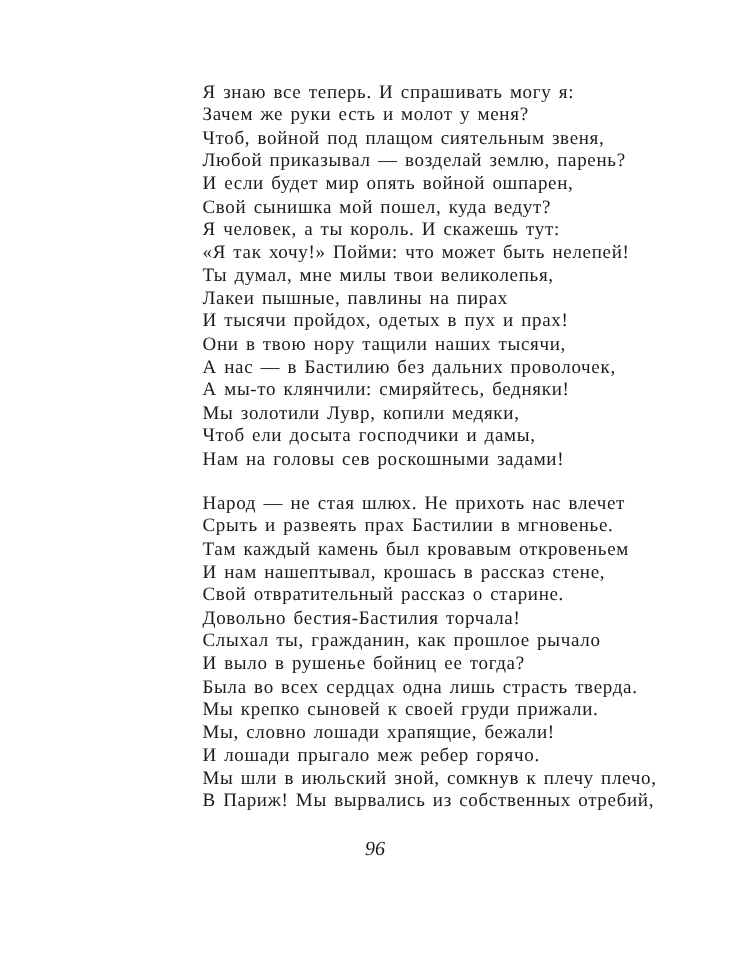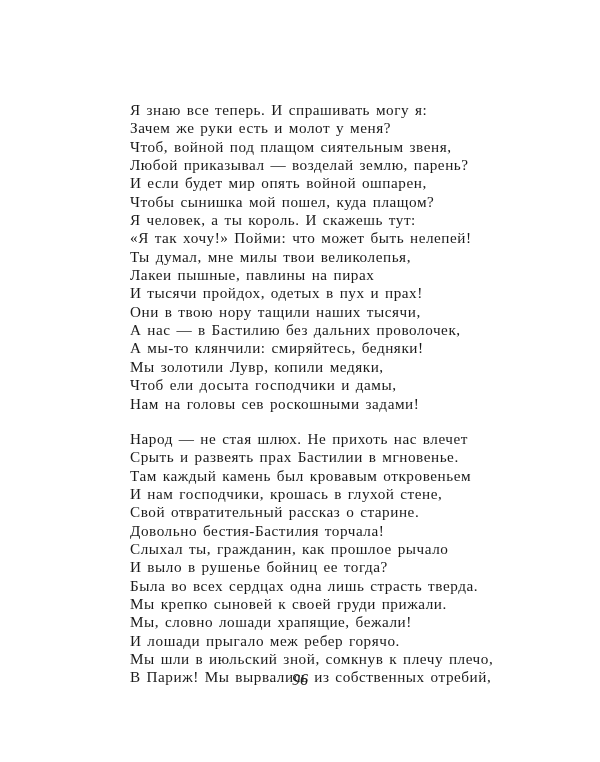--- a/index.html
+++ b/index.html
@@ -2,21 +2,21 @@
 <html><head>
   <meta charset="utf-8">
   <style>
     html, body { margin: 0; padding: 0; background: #ffffff; }
     body {
       width: 600px; height: 762px; position: relative; overflow: hidden;
       font-family: "Liberation Serif", "DejaVu Serif", serif;
       color: #1a1a1a;
     }
     .page { position: absolute; left: 0; top: 0; width: 600px; height: 762px; }
-    .stanza { position: absolute; left: 130px; margin-top: 36px; }
+    .stanza { position: absolute; left: 162px; }
     .stanza-1 { top: 65px; }
     .stanza-2 { top: 394px; }
     .line {
       font-size: 15.2px;
       line-height: 18.35px;
       height: 18.35px;
       white-space: nowrap;
       letter-spacing: 0.55px;
       word-spacing: 1.5px;
     }
@@ -28,39 +28,39 @@
 </head>
 <body>
 
 <div class="page">
   <div class="stanza stanza-1">
     <div class="line">Я знаю все теперь. И спрашивать могу я:</div>
     <div class="line">Зачем же руки есть и молот у меня?</div>
     <div class="line">Чтоб, войной под плащом сиятельным звеня,</div>
     <div class="line">Любой приказывал — возделай землю, парень?</div>
     <div class="line">И если будет мир опять войной ошпарен,</div>
-    <div class="line">Чтобы сынишка мой пошел, куда плащом?</div>
+    <div class="line">Свой сынишка мой пошел, куда ведут?</div>
     <div class="line">Я человек, а ты король. И скажешь тут:</div>
     <div class="line">«Я так хочу!» Пойми: что может быть нелепей!</div>
     <div class="line">Ты думал, мне милы твои великолепья,</div>
     <div class="line">Лакеи пышные, павлины на пирах</div>
     <div class="line">И тысячи пройдох, одетых в пух и прах!</div>
     <div class="line">Они в твою нору тащили наших тысячи,</div>
     <div class="line">А нас — в Бастилию без дальних проволочек,</div>
     <div class="line">А мы-то клянчили: смиряйтесь, бедняки!</div>
     <div class="line">Мы золотили Лувр, копили медяки,</div>
     <div class="line">Чтоб ели досыта господчики и дамы,</div>
     <div class="line">Нам на головы сев роскошными задами!</div>
   </div>
 
   <div class="stanza stanza-2">
     <div class="line">Народ — не стая шлюх. Не прихоть нас влечет</div>
     <div class="line">Срыть и развеять прах Бастилии в мгновенье.</div>
     <div class="line">Там каждый камень был кровавым откровеньем</div>
-    <div class="line">И нам господчики, крошась в глухой стене,</div>
+    <div class="line">И нам нашептывал, крошась в рассказ стене,</div>
     <div class="line">Свой отвратительный рассказ о старине.</div>
     <div class="line">Довольно бестия-Бастилия торчала!</div>
     <div class="line">Слыхал ты, гражданин, как прошлое рычало</div>
     <div class="line">И выло в рушенье бойниц ее тогда?</div>
     <div class="line">Была во всех сердцах одна лишь страсть тверда.</div>
     <div class="line">Мы крепко сыновей к своей груди прижали.</div>
     <div class="line">Мы, словно лошади храпящие, бежали!</div>
     <div class="line">И лошади прыгало меж ребер горячо.</div>
     <div class="line">Мы шли в июльский зной, сомкнув к плечу плечо,</div>
     <div class="line">В Париж! Мы вырвались из собственных отребий,</div>

